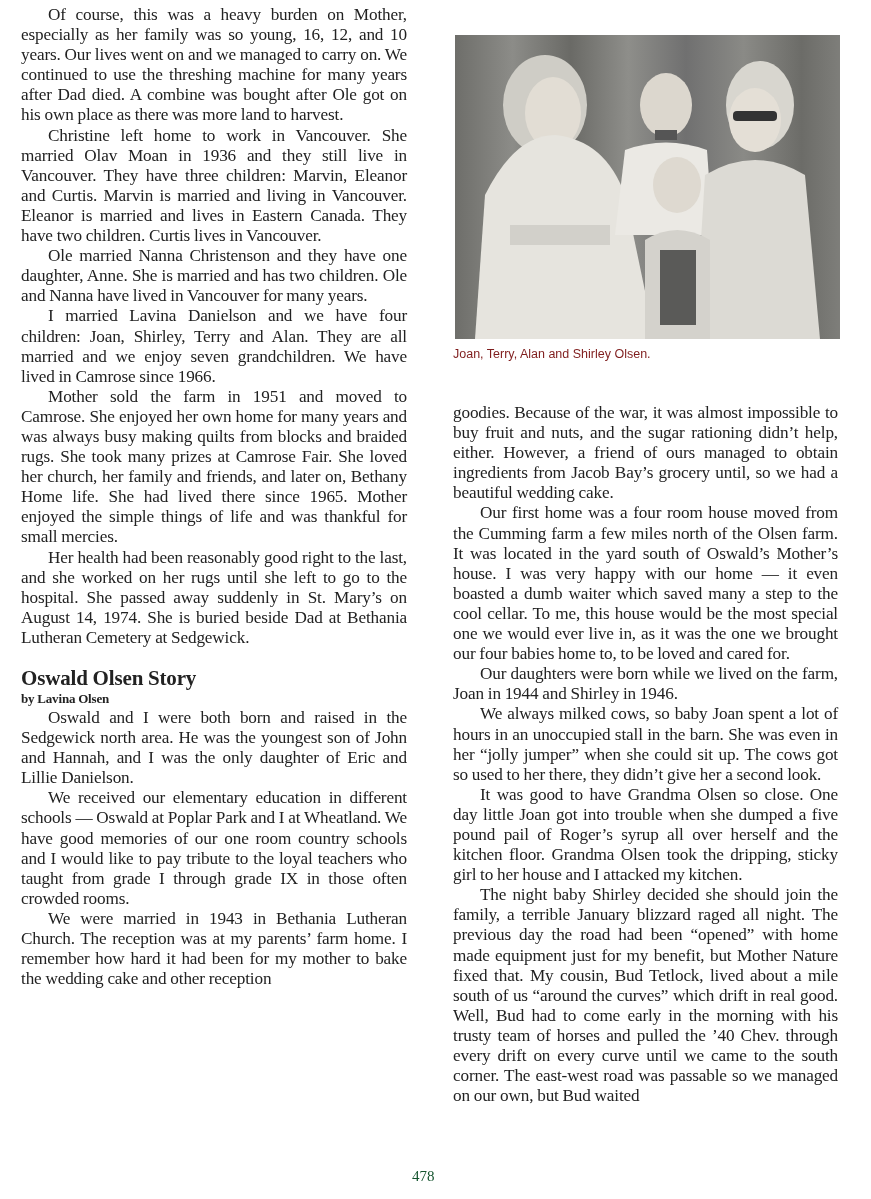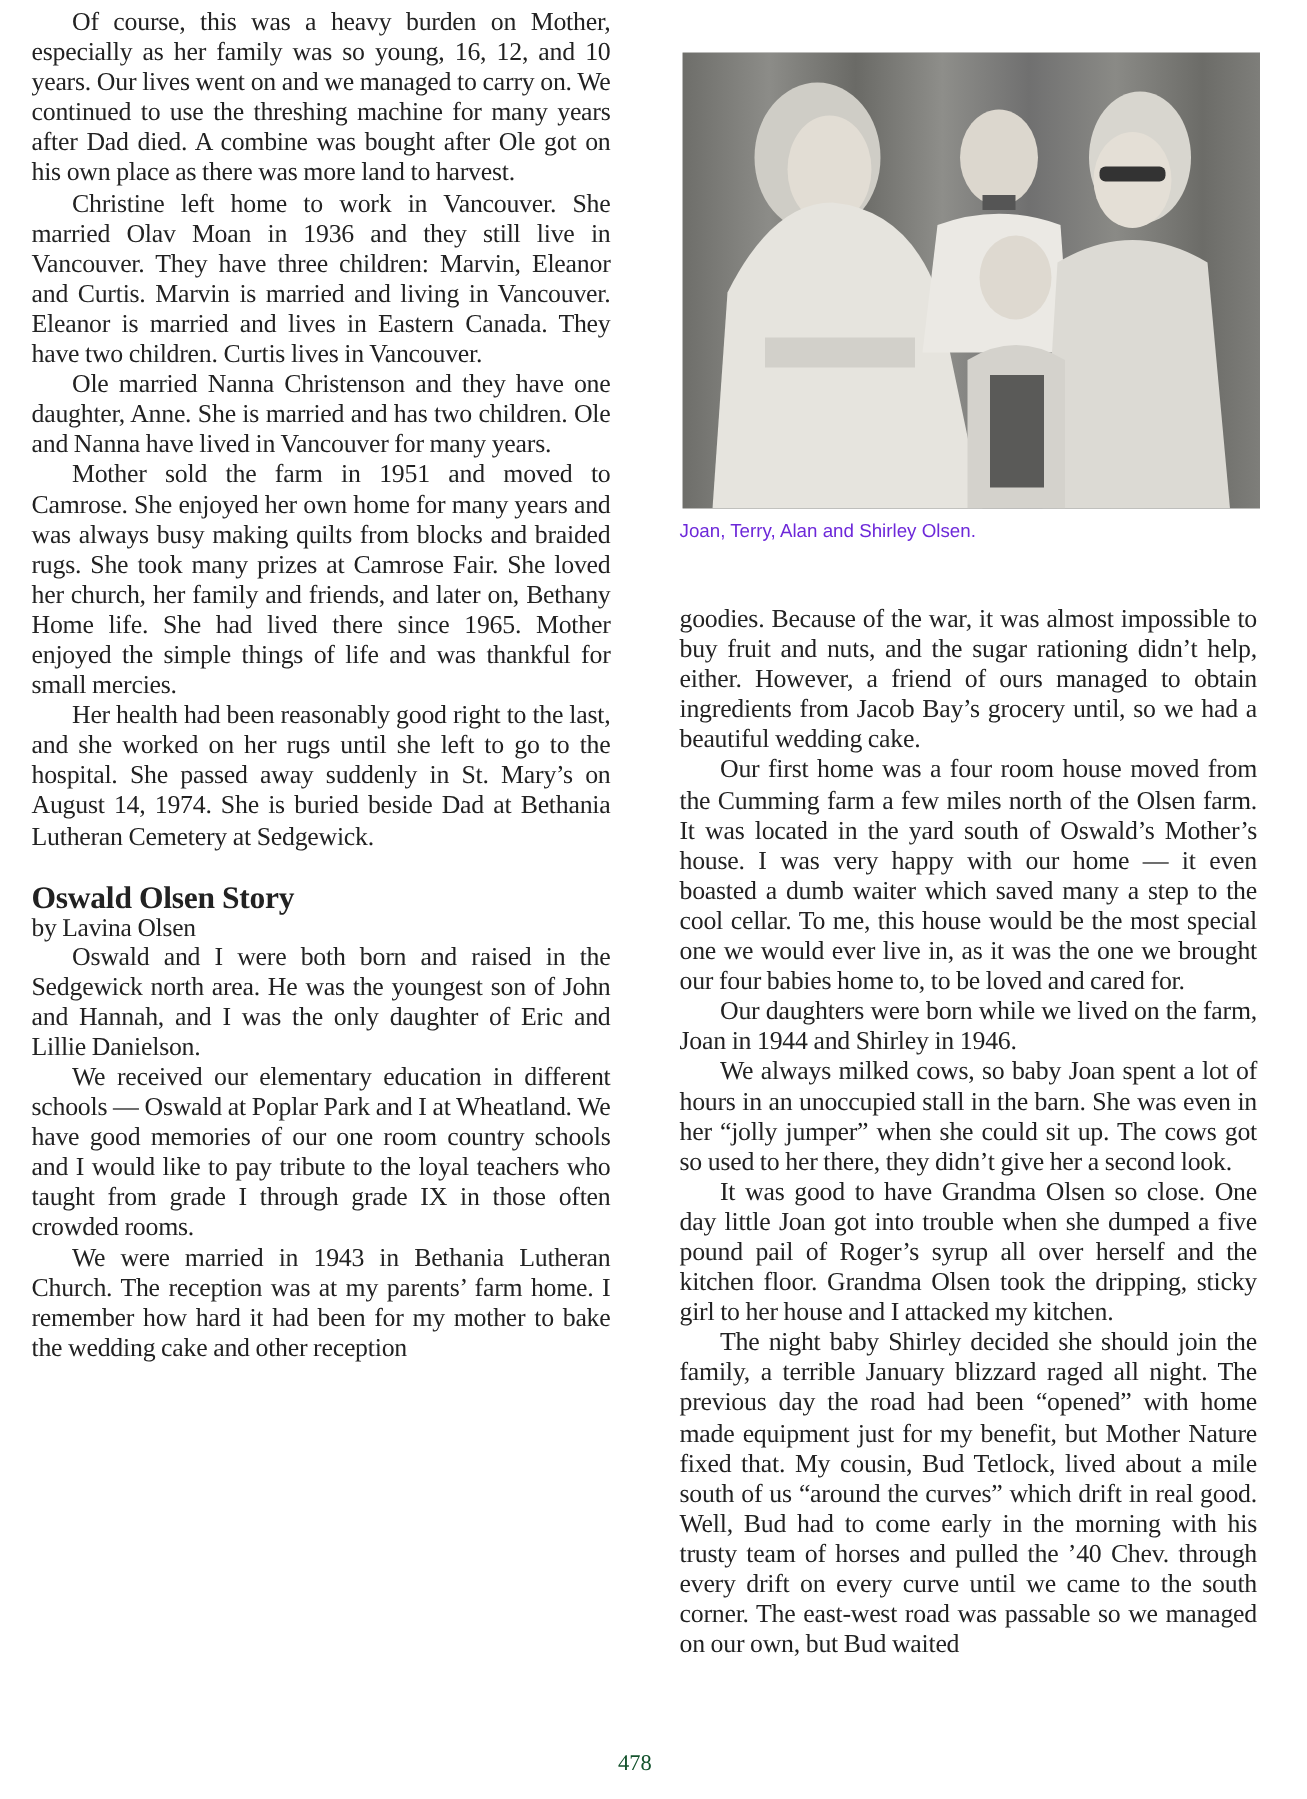--- a/index.html
+++ b/index.html
@@ -9,40 +9,41 @@
   }
   .col {
     position: absolute; font-size: 17.2px; line-height: 20.1px; text-align: justify;
     letter-spacing: -0.15px; word-spacing: -0.3px;
   }
   #left { left: 21px; top: 5px; width: 386px; }
   #right { left: 453px; top: 403px; width: 385px; }
   .col p { margin: 0; text-indent: 27px; }
   .col p.noindent { text-indent: 0; }
   .heading { font-weight: bold; font-size: 21px; line-height: 21px; margin-top: 20px; }
-  .byline { font-weight: normal; font-size: 17px; line-height: 19px; }
+  .byline { font-weight: bold; font-size: 13px; line-height: 19px; }
   #photo {
     position: absolute; left: 455px; top: 35px; width: 385px; height: 304px;
     background: #8a8a86; overflow: hidden;
   }
   #caption {
     position: absolute; left: 453px; top: 347px; font-family: "Liberation Sans", sans-serif;
-    font-size: 12.5px; color: #6d28d9;
+    font-size: 12.5px; color: #7f1d1d;
   }
   #page-number {
     position: absolute; left: 412px; top: 1168px; font-size: 15px; color: #14532d;
   }
 </style>
 </head>
 <body>
 
 <div id="left" class="col">
   <p>Of course, this was a heavy burden on Mother, especially as her family was so young, 16, 12, and 10 years. Our lives went on and we managed to carry on. We continued to use the threshing machine for many years after Dad died. A combine was bought after Ole got on his own place as there was more land to harvest.</p>
   <p>Christine left home to work in Vancouver. She married Olav Moan in 1936 and they still live in Vancouver. They have three children: Marvin, Eleanor and Curtis. Marvin is married and living in Vancouver. Eleanor is married and lives in Eastern Canada. They have two children. Curtis lives in Vancouver.</p>
   <p>Ole married Nanna Christenson and they have one daughter, Anne. She is married and has two children. Ole and Nanna have lived in Vancouver for many years.</p>
+  <p>I married Lavina Danielson and we have four children: Joan, Shirley, Terry and Alan. They are all married and we enjoy seven grandchildren. We have lived in Camrose since 1966.</p>
   <p>Mother sold the farm in 1951 and moved to Camrose. She enjoyed her own home for many years and was always busy making quilts from blocks and braided rugs. She took many prizes at Camrose Fair. She loved her church, her family and friends, and later on, Bethany Home life. She had lived there since 1965. Mother enjoyed the simple things of life and was thankful for small mercies.</p>
   <p>Her health had been reasonably good right to the last, and she worked on her rugs until she left to go to the hospital. She passed away suddenly in St. Mary’s on August 14, 1974. She is buried beside Dad at Bethania Lutheran Cemetery at Sedgewick.</p>
   <div class="heading">Oswald Olsen Story</div>
   <div class="byline">by Lavina Olsen</div>
   <p>Oswald and I were both born and raised in the Sedgewick north area. He was the youngest son of John and Hannah, and I was the only daughter of Eric and Lillie Danielson.</p>
   <p>We received our elementary education in different schools — Oswald at Poplar Park and I at Wheatland. We have good memories of our one room country schools and I would like to pay tribute to the loyal teachers who taught from grade I through grade IX in those often crowded rooms.</p>
   <p>We were married in 1943 in Bethania Lutheran Church. The reception was at my parents’ farm home. I remember how hard it had been for my mother to bake the wedding cake and other reception</p>
 </div>
 
 <div id="photo" title="Black-and-white portrait of four children: two girls seated on either side, a boy in a bow tie standing behind, and a toddler boy in suspenders in front.">

